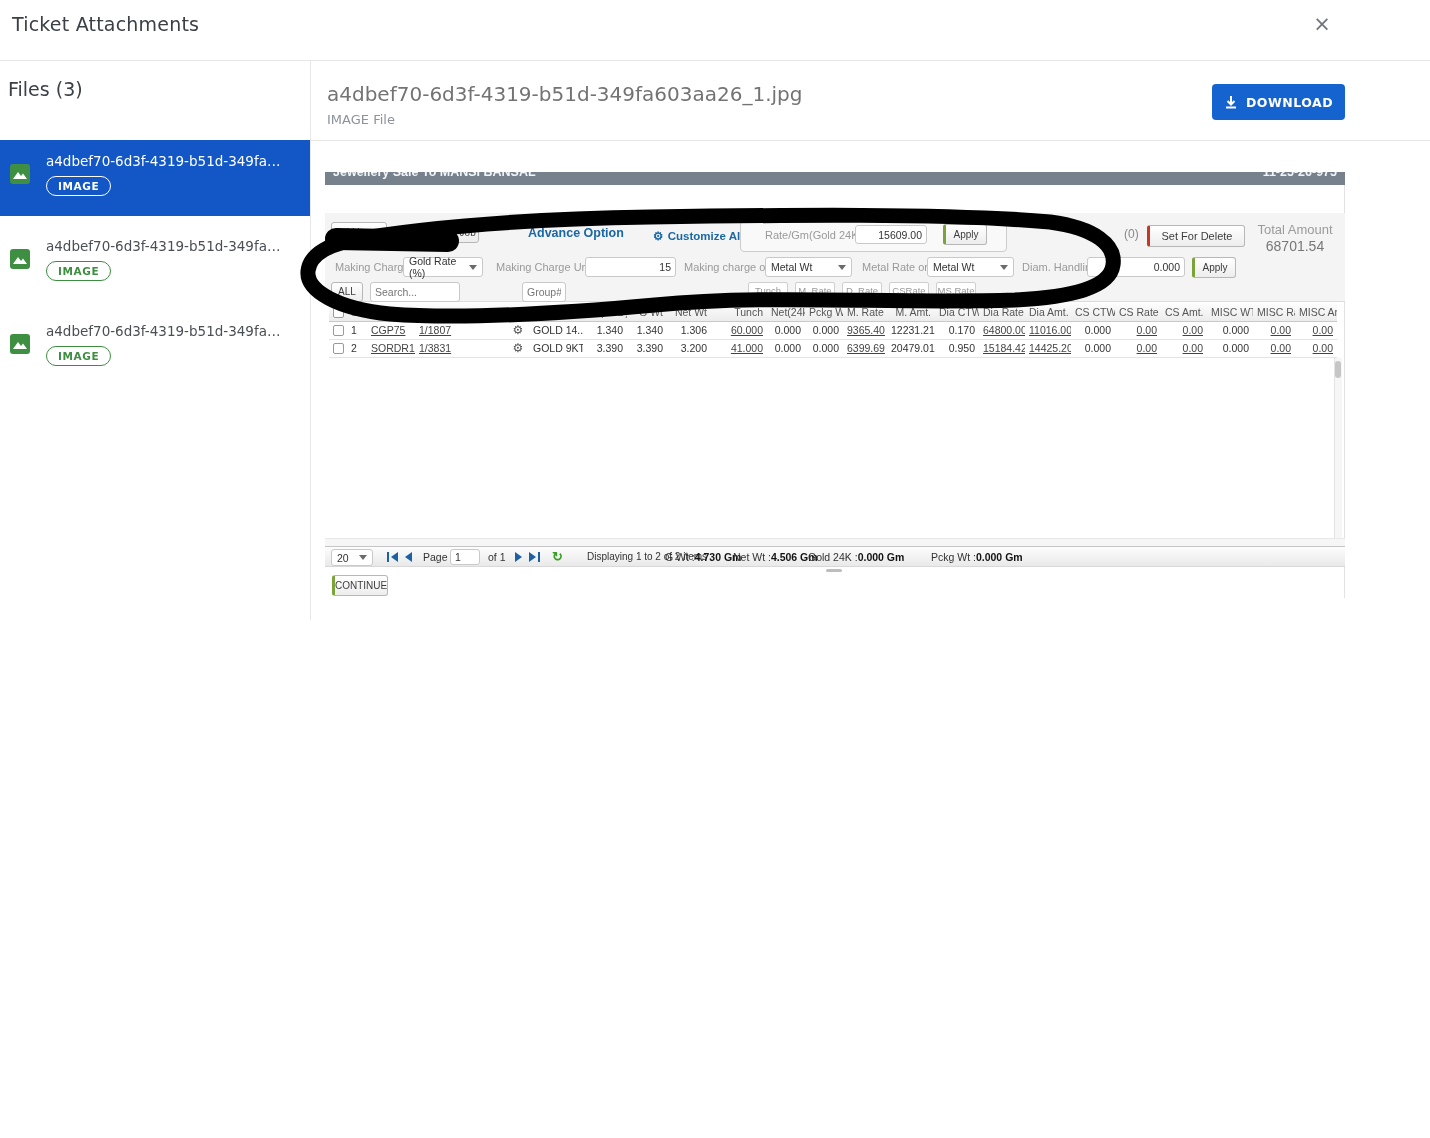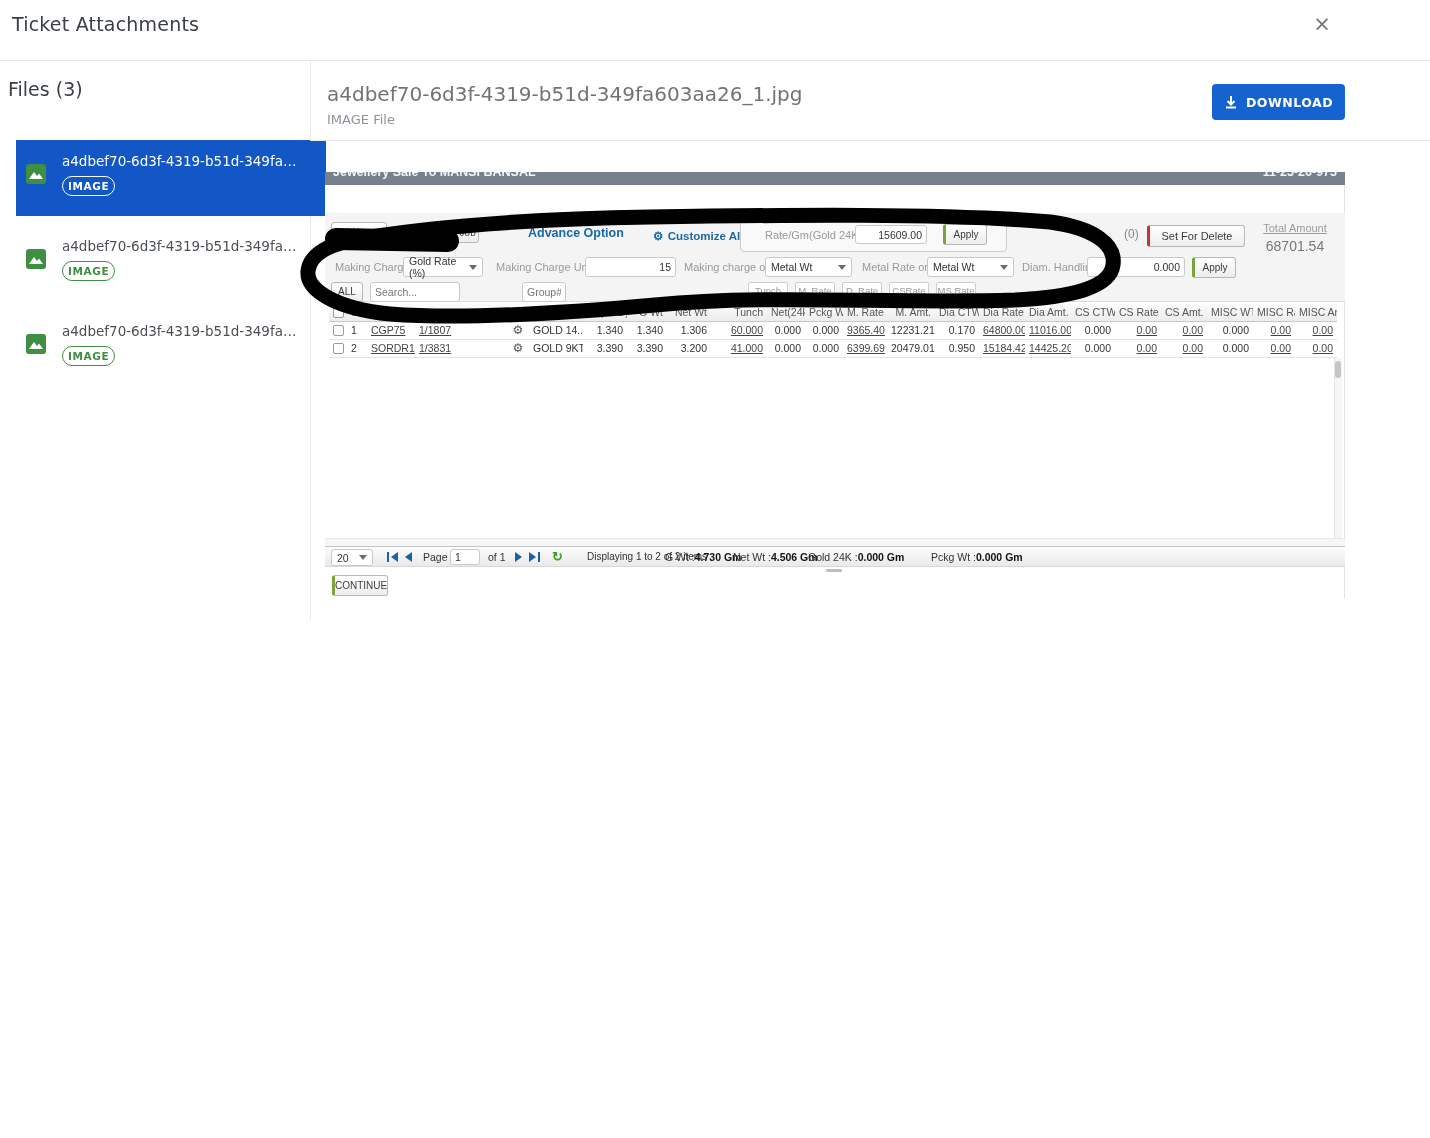--- a/index.html
+++ b/index.html
@@ -8,26 +8,26 @@
   #stage { position:relative; width:1430px; height:1138px; background:#fff; }
 
   
   .modal-title { left:12px; top:13px; font-size:19px; color:#3a4046; letter-spacing:.2px; }
   .close-btn { left:1308px; top:10px; width:28px; height:28px; font-size:21px; color:#6f747a; text-align:center; line-height:28px; cursor:pointer; }
   .hdiv { background:#e7e7e7; height:1px; }
   .vdiv { background:#e7e7e7; width:1px; }
 
   
   .files-heading { left:8px; top:78px; font-size:19px; color:#3a4046; }
-  .file-item { left:16px; width:310px; height:76px; }
+  .file-item { left:0; width:310px; height:76px; }
   .file-item.selected { background:#1257c5; }
   .file-icon { left:10px; top:24px; width:20px; height:20px; }
   .file-name { left:46px; top:13px; font-size:13.5px; color:#4a4f55; width:250px; white-space:nowrap; overflow:hidden; }
   .file-item.selected .file-name { color:#fff; }
-  .file-badge { left:46px; top:36px; border:1.5px solid #3e8e41; color:#3e8e41; border-radius:12px; font-size:10.5px; font-weight:bold; letter-spacing:.6px; padding:3px 5px; display:inline-block; }
+  .file-badge { left:46px; top:36px; border:1.5px solid #3e8e41; color:#3e8e41; border-radius:12px; font-size:10.5px; font-weight:bold; letter-spacing:.6px; padding:3px 11px; display:inline-block; }
   .file-item.selected .file-badge { border-color:#fff; color:#fff; }
 
   
   .preview-title { left:327px; top:82px; font-size:20px; color:#737373; }
   .preview-type { left:327px; top:112px; font-size:13px; color:#8d939b; }
   .download-btn { left:1212px; top:84px; width:133px; height:36px; background:#1463cf; border-radius:4px; color:#fff; font-size:12.5px; font-weight:bold; letter-spacing:.5px; display:flex; align-items:center; justify-content:center; gap:8px; cursor:pointer; }
 
   
   .app { left:325px; top:172px; width:1020px; height:426px; font-family:"Liberation Sans",sans-serif; background:#fff; border-right:1px solid #e2e2e2; }
   .app-titlebar { left:0; top:0; width:1020px; height:13px; background:#76818c; overflow:hidden; }
@@ -151,21 +151,21 @@
     <div class="abs" style="left:328px;top:54px;">
       <span class="blue-link" style="font-size:11.5px;">⚙</span>
       <span class="blue-link" style="font-size:11.5px;">Customize All</span>
     </div>
     <div class="abs rate-panel"></div>
     <div class="abs lbl" style="left:440px;top:57px;">Rate/Gm(Gold 24K)</div>
     <input class="abs inp num" style="left: 530px; top: 53px; width: 72px; height: 19px;" value="15609.00">
     <div class="abs btn green-edge" style="left:618px;top:52px;width:44px;height:21px;line-height:19px;">Apply</div>
     <div class="abs" style="left:799px;top:55px;font-size:12px;color:#888;">(0)</div>
     <div class="abs btn red-edge" style="left:822px;top:53px;width:98px;height:22px;line-height:20px;font-size:11px;">Set For Delete</div>
-    <div class="abs" style="left:920px;top:50px;width:100px;text-align:center;font-size:11px;color:#9b9b9b;text-decoration:underline;">Total Amount</div>
+    <div class="abs" style="left:920px;top:50px;width:100px;text-align:center;font-size:13px;color:#9b9b9b;">Total Amount</div>
     <div class="abs" style="left:920px;top:66px;width:100px;text-align:center;font-size:14px;color:#777;">68701.54</div>
 
     <div class="abs lbl" style="left:10px;top:89px;">Making Charge</div>
     <div class="abs ddl" style="left:78px;top:85px;width:80px;height:20px;">
       <span>Gold Rate (%)</span>
         <span class="caret"></span>
     </div>
     <div class="abs lbl" style="left:171px;top:89px;">Making Charge Unit</div>
     <input class="abs inp num" style="left: 260px; top: 85px; width: 91px; height: 20px;" value="15">
     <div class="abs lbl" style="left:359px;top:89px;">Making charge on</div>

